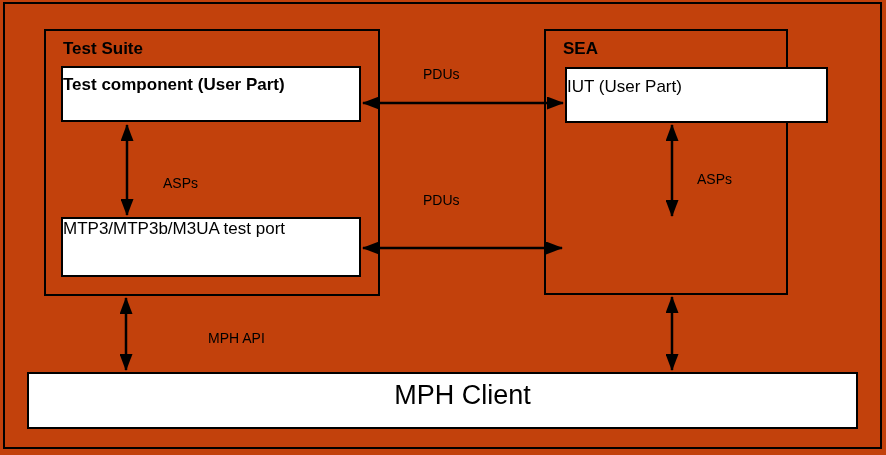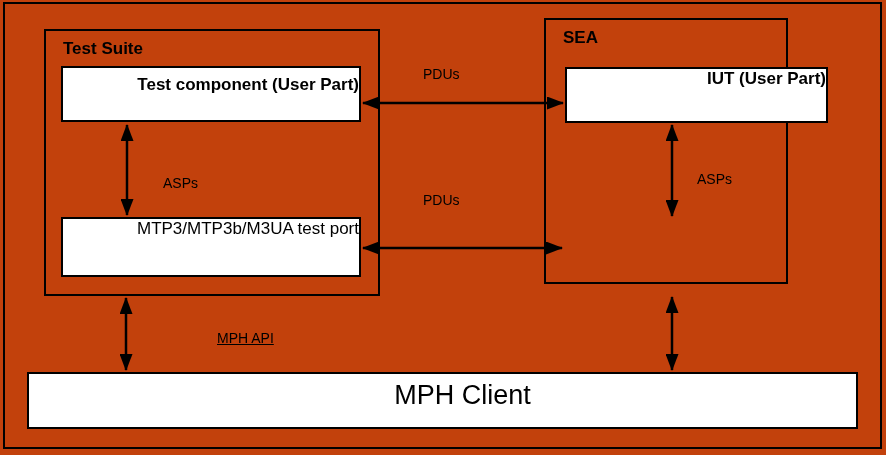--- a/index.html
+++ b/index.html
@@ -20,42 +20,42 @@
     position: absolute;
     box-sizing: border-box;
     border: 2px solid #000000;
     background: #ffffff;
   }
   .outer-frame {
     left: 3px; top: 2px; width: 879px; height: 447px;
     background: transparent;
   }
   .test-suite-box { left: 44px; top: 29px; width: 336px; height: 267px; background: transparent; }
-  .sea-box        { left: 544px; top: 18px; width: 244px; height: 266px; background: transparent; }
+  .sea-box        { left: 544px; top: 29px; width: 244px; height: 266px; background: transparent; }
 
   .group-title {
     position: absolute;
     left: 17px; top: 8px;
     font-size: 17px;
     font-weight: bold;
     line-height: 20px;
     white-space: nowrap;
   }
 
   .inner-box {
     display: flex;
-    justify-content: flex-end;
+    justify-content: flex-start;
     align-items: flex-start;
     font-size: 17px;
     line-height: 20px;
     white-space: nowrap;
   }
   .test-component-box { left: 61px; top: 66px;  width: 300px; height: 56px; padding-top: 7px;  font-weight: bold; }
   .mtp3-port-box      { left: 61px; top: 217px; width: 300px; height: 60px; }
-  .iut-box            { left: 565px; top: 67px;  width: 263px; height: 56px; font-weight: bold; }
+  .iut-box            { left: 565px; top: 67px;  width: 263px; height: 56px; padding-top: 8px; font-weight: normal; }
   .sea-stack-box      { left: 565px; top: 218px; width: 264px; height: 58px; padding-top: 6px; }
 
   .mph-client-box {
     left: 27px; top: 372px; width: 831px; height: 57px;
     display: flex;
     justify-content: center;
     align-items: center;
     padding-bottom: 11px;
     font-size: 27px;
     line-height: 31px;
@@ -66,21 +66,21 @@
   .edge-label {
     position: absolute;
     font-size: 14px;
     line-height: 20px;
     white-space: nowrap;
   }
   .lbl-pdus-top    { left: 423px; top: 64px; }
   .lbl-pdus-bottom { left: 423px; top: 190px; }
   .lbl-asps-left   { left: 163px; top: 173px; }
   .lbl-asps-right  { left: 697px; top: 169px; }
-  .lbl-mph-api     { left: 217px; top: 328px; text-decoration: underline; }
+  .lbl-mph-api     { left: 208px; top: 328px; }
 
   .arrow-layer {
     position: absolute;
     left: 0; top: 0;
     width: 886px; height: 455px;
     pointer-events: none;
   }
   .arrow-layer line {
     stroke: #000000;
     stroke-width: 2.5;

